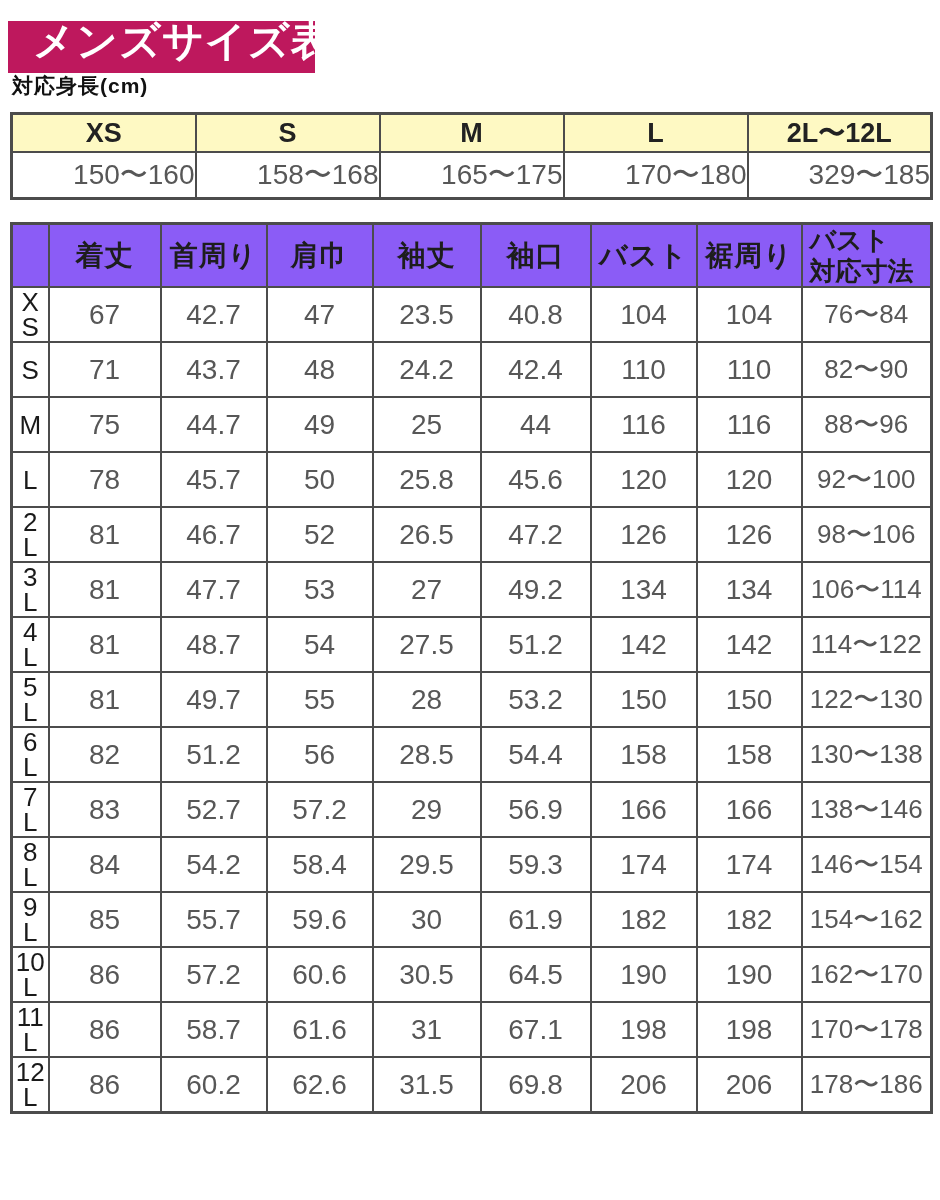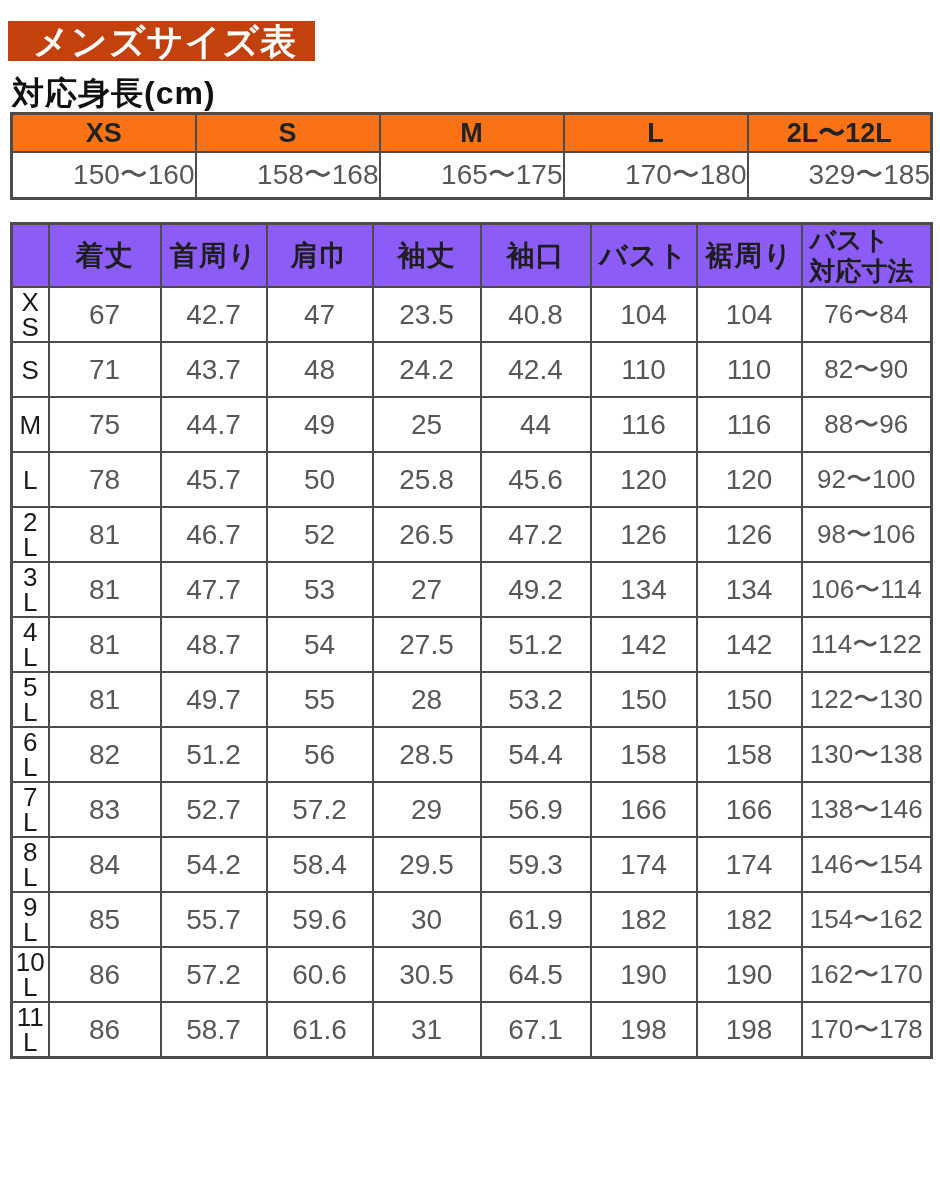--- a/index.html
+++ b/index.html
@@ -2,37 +2,37 @@
 <html><head>
 <meta charset="utf-8">
 <style>
   html,body{margin:0;padding:0;}
   body{
     width:940px;height:1200px;position:relative;background:#ffffff;
     font-family:"Liberation Sans","DejaVu Sans",sans-serif;
     -webkit-font-smoothing:antialiased;
   }
   .title-bar{
-    position:absolute;left:8px;top:21px;width:307px;height:40px;
-    background:#c2410c;color:#ffffff;
-    font-size:36px;font-weight:bold;line-height:41px;
+    position:absolute;left:8px;top:21px;width:307px;height:52px;
+    background:#be185d;color:#ffffff;
+    font-size:41px;font-weight:bold;line-height:41px;
     padding-left:25px;box-sizing:border-box;letter-spacing:1px;
     white-space:nowrap;
   }
   .subtitle{
     position:absolute;left:12px;top:72px;
-    font-size:32px;font-weight:bold;color:#111111;letter-spacing:1px;
+    font-size:21px;font-weight:bold;color:#111111;letter-spacing:1px;
   }
   table{border-collapse:collapse;table-layout:fixed;}
   .height-table{
     position:absolute;left:10px;top:112px;width:920px;
     border:3px solid #4c4c4c;
   }
   .height-table th{
-    height:27px;background:#f97316;border:2px solid #4c4c4c;
+    height:27px;background:#fef9c3;border:2px solid #4c4c4c;
     font-size:27px;font-weight:600;color:#222222;text-align:center;
     padding:0;
   }
   .height-table td{
     height:44px;border:2px solid #4c4c4c;background:#ffffff;
     font-size:28px;font-weight:400;color:#575757;text-align:right;
     padding:0;
   }
   .size-table{
     position:absolute;left:10px;top:222px;width:920px;
@@ -278,14 +278,26 @@
 L</th>
         <td>86</td>
         <td>58.7</td>
         <td>61.6</td>
         <td>31</td>
         <td>67.1</td>
         <td>198</td>
         <td>198</td>
         <td class="col-last">170〜178</td>
       </tr>
+      <tr>
+        <th class="row-label">12
+L</th>
+        <td>86</td>
+        <td>60.2</td>
+        <td>62.6</td>
+        <td>31.5</td>
+        <td>69.8</td>
+        <td>206</td>
+        <td>206</td>
+        <td class="col-last">178〜186</td>
+      </tr>
     </tbody>
 </table>
 
 </body></html>

